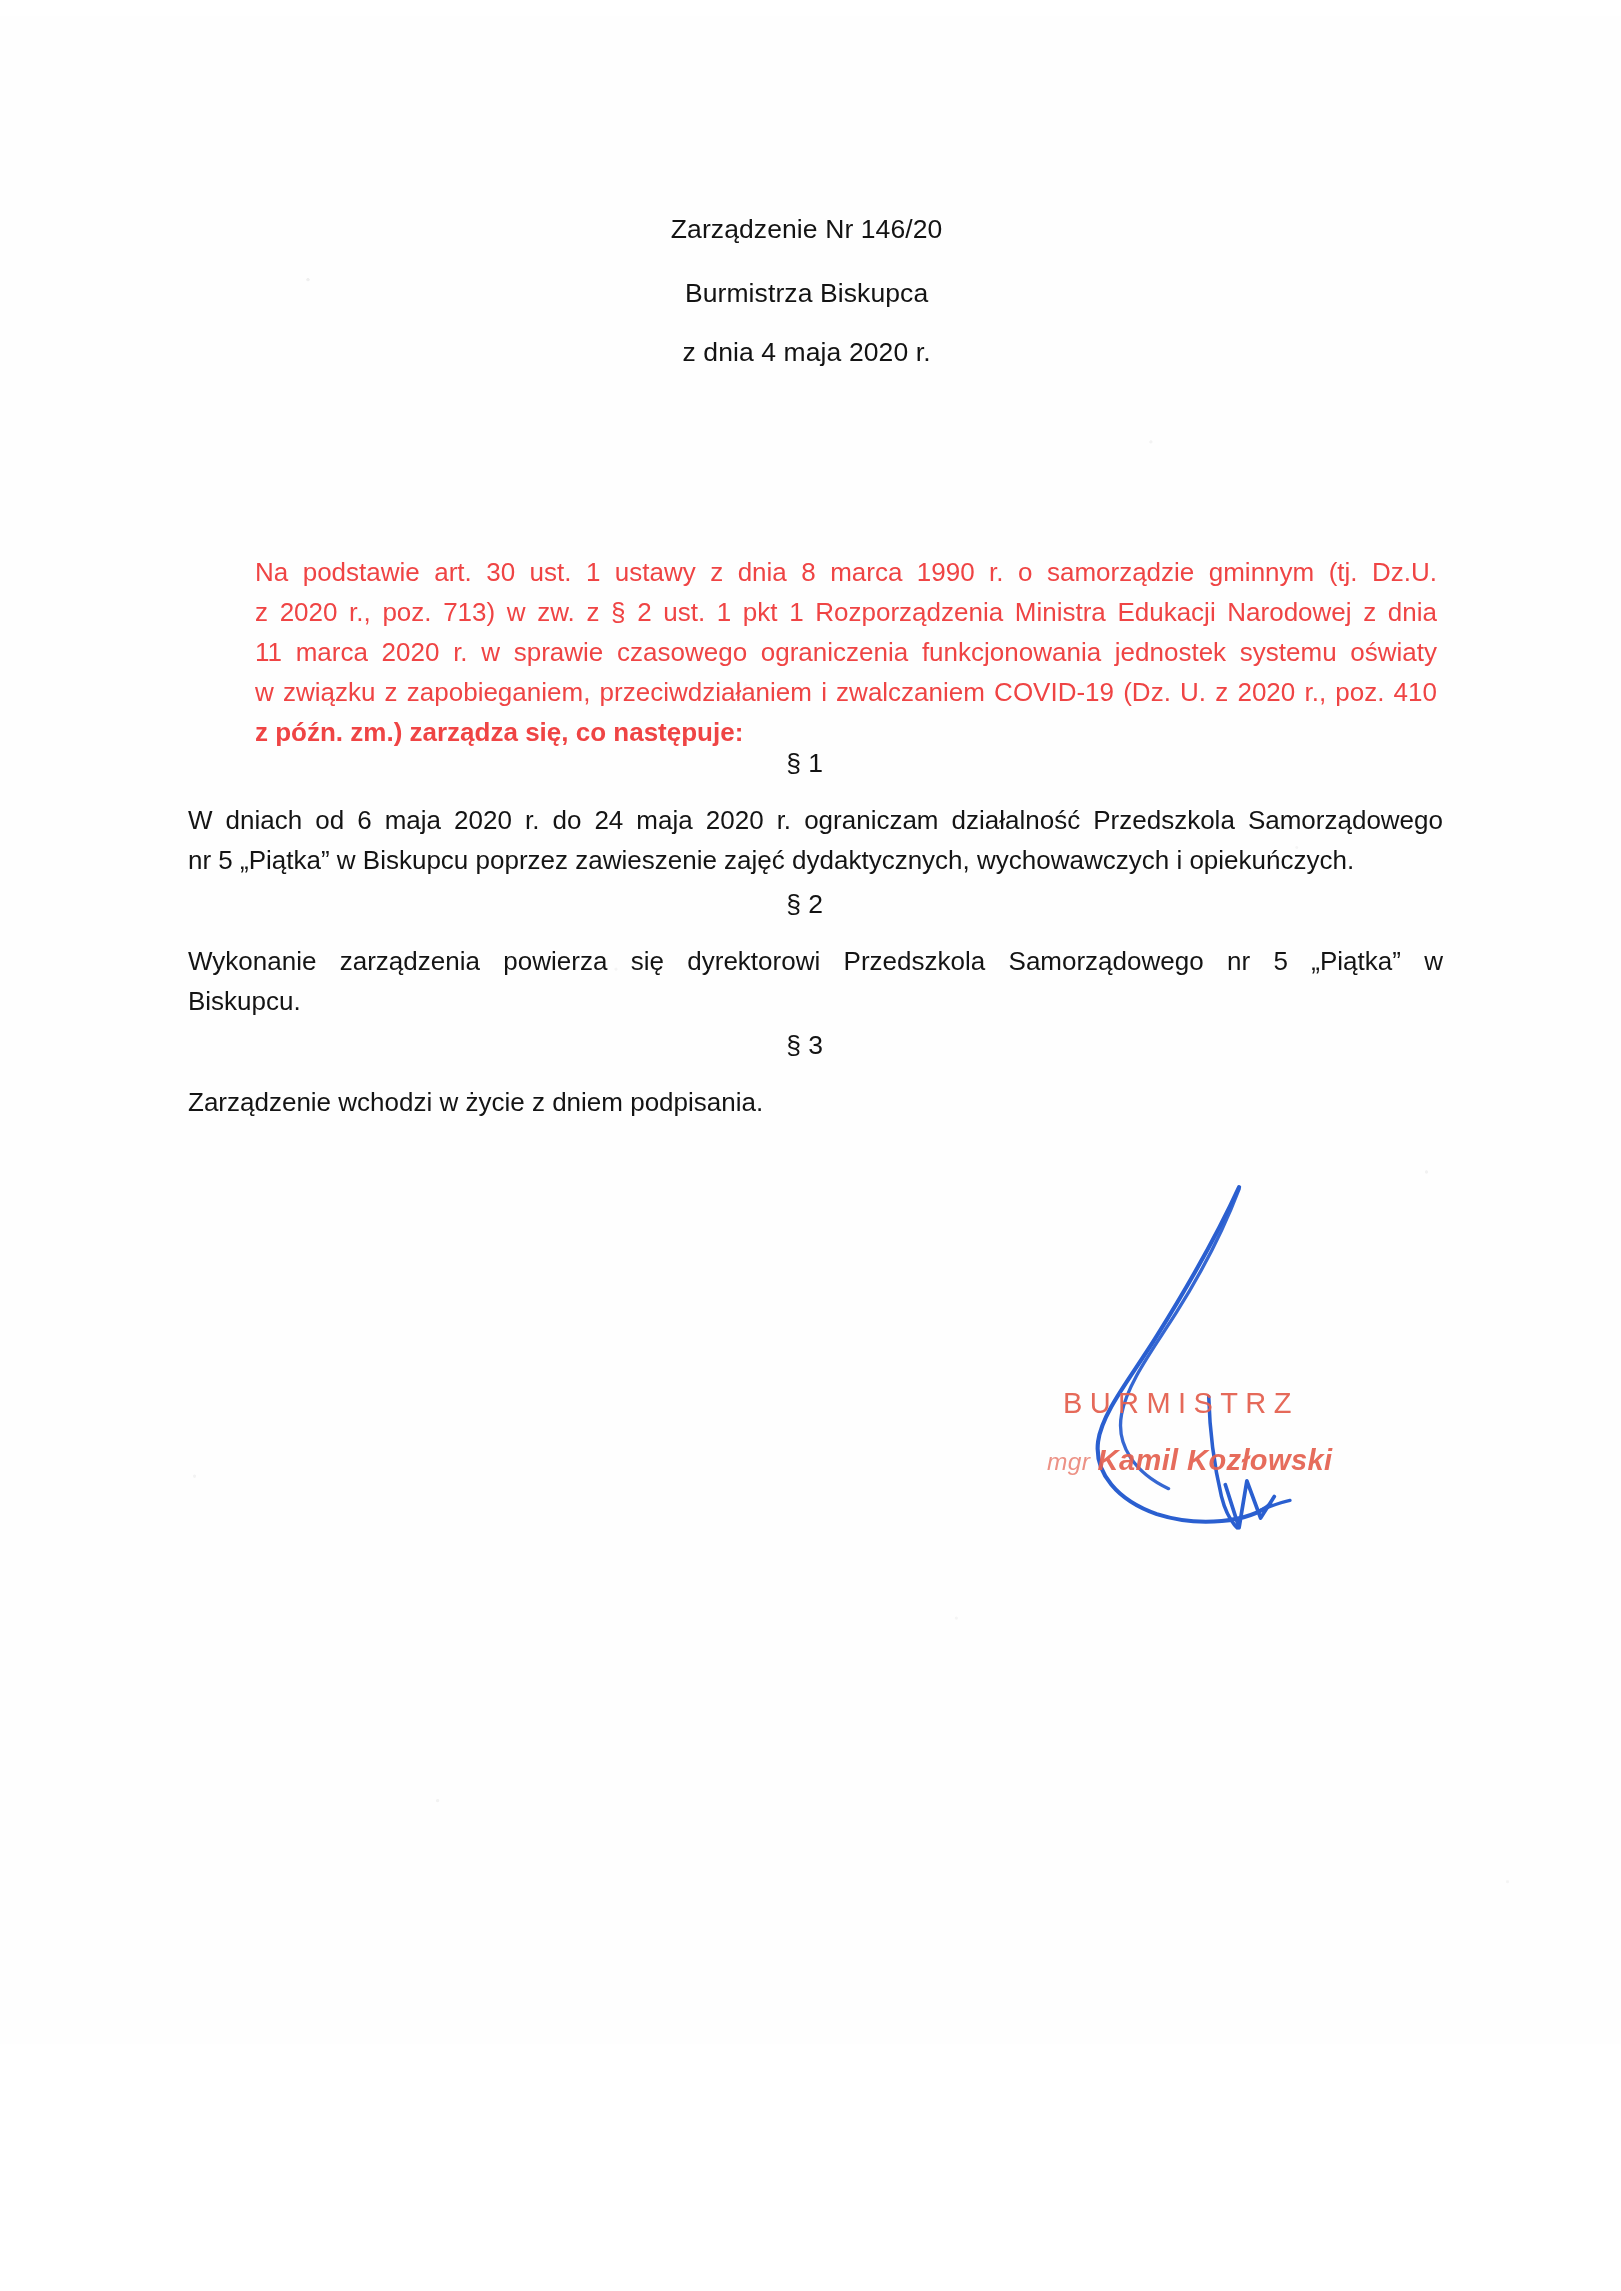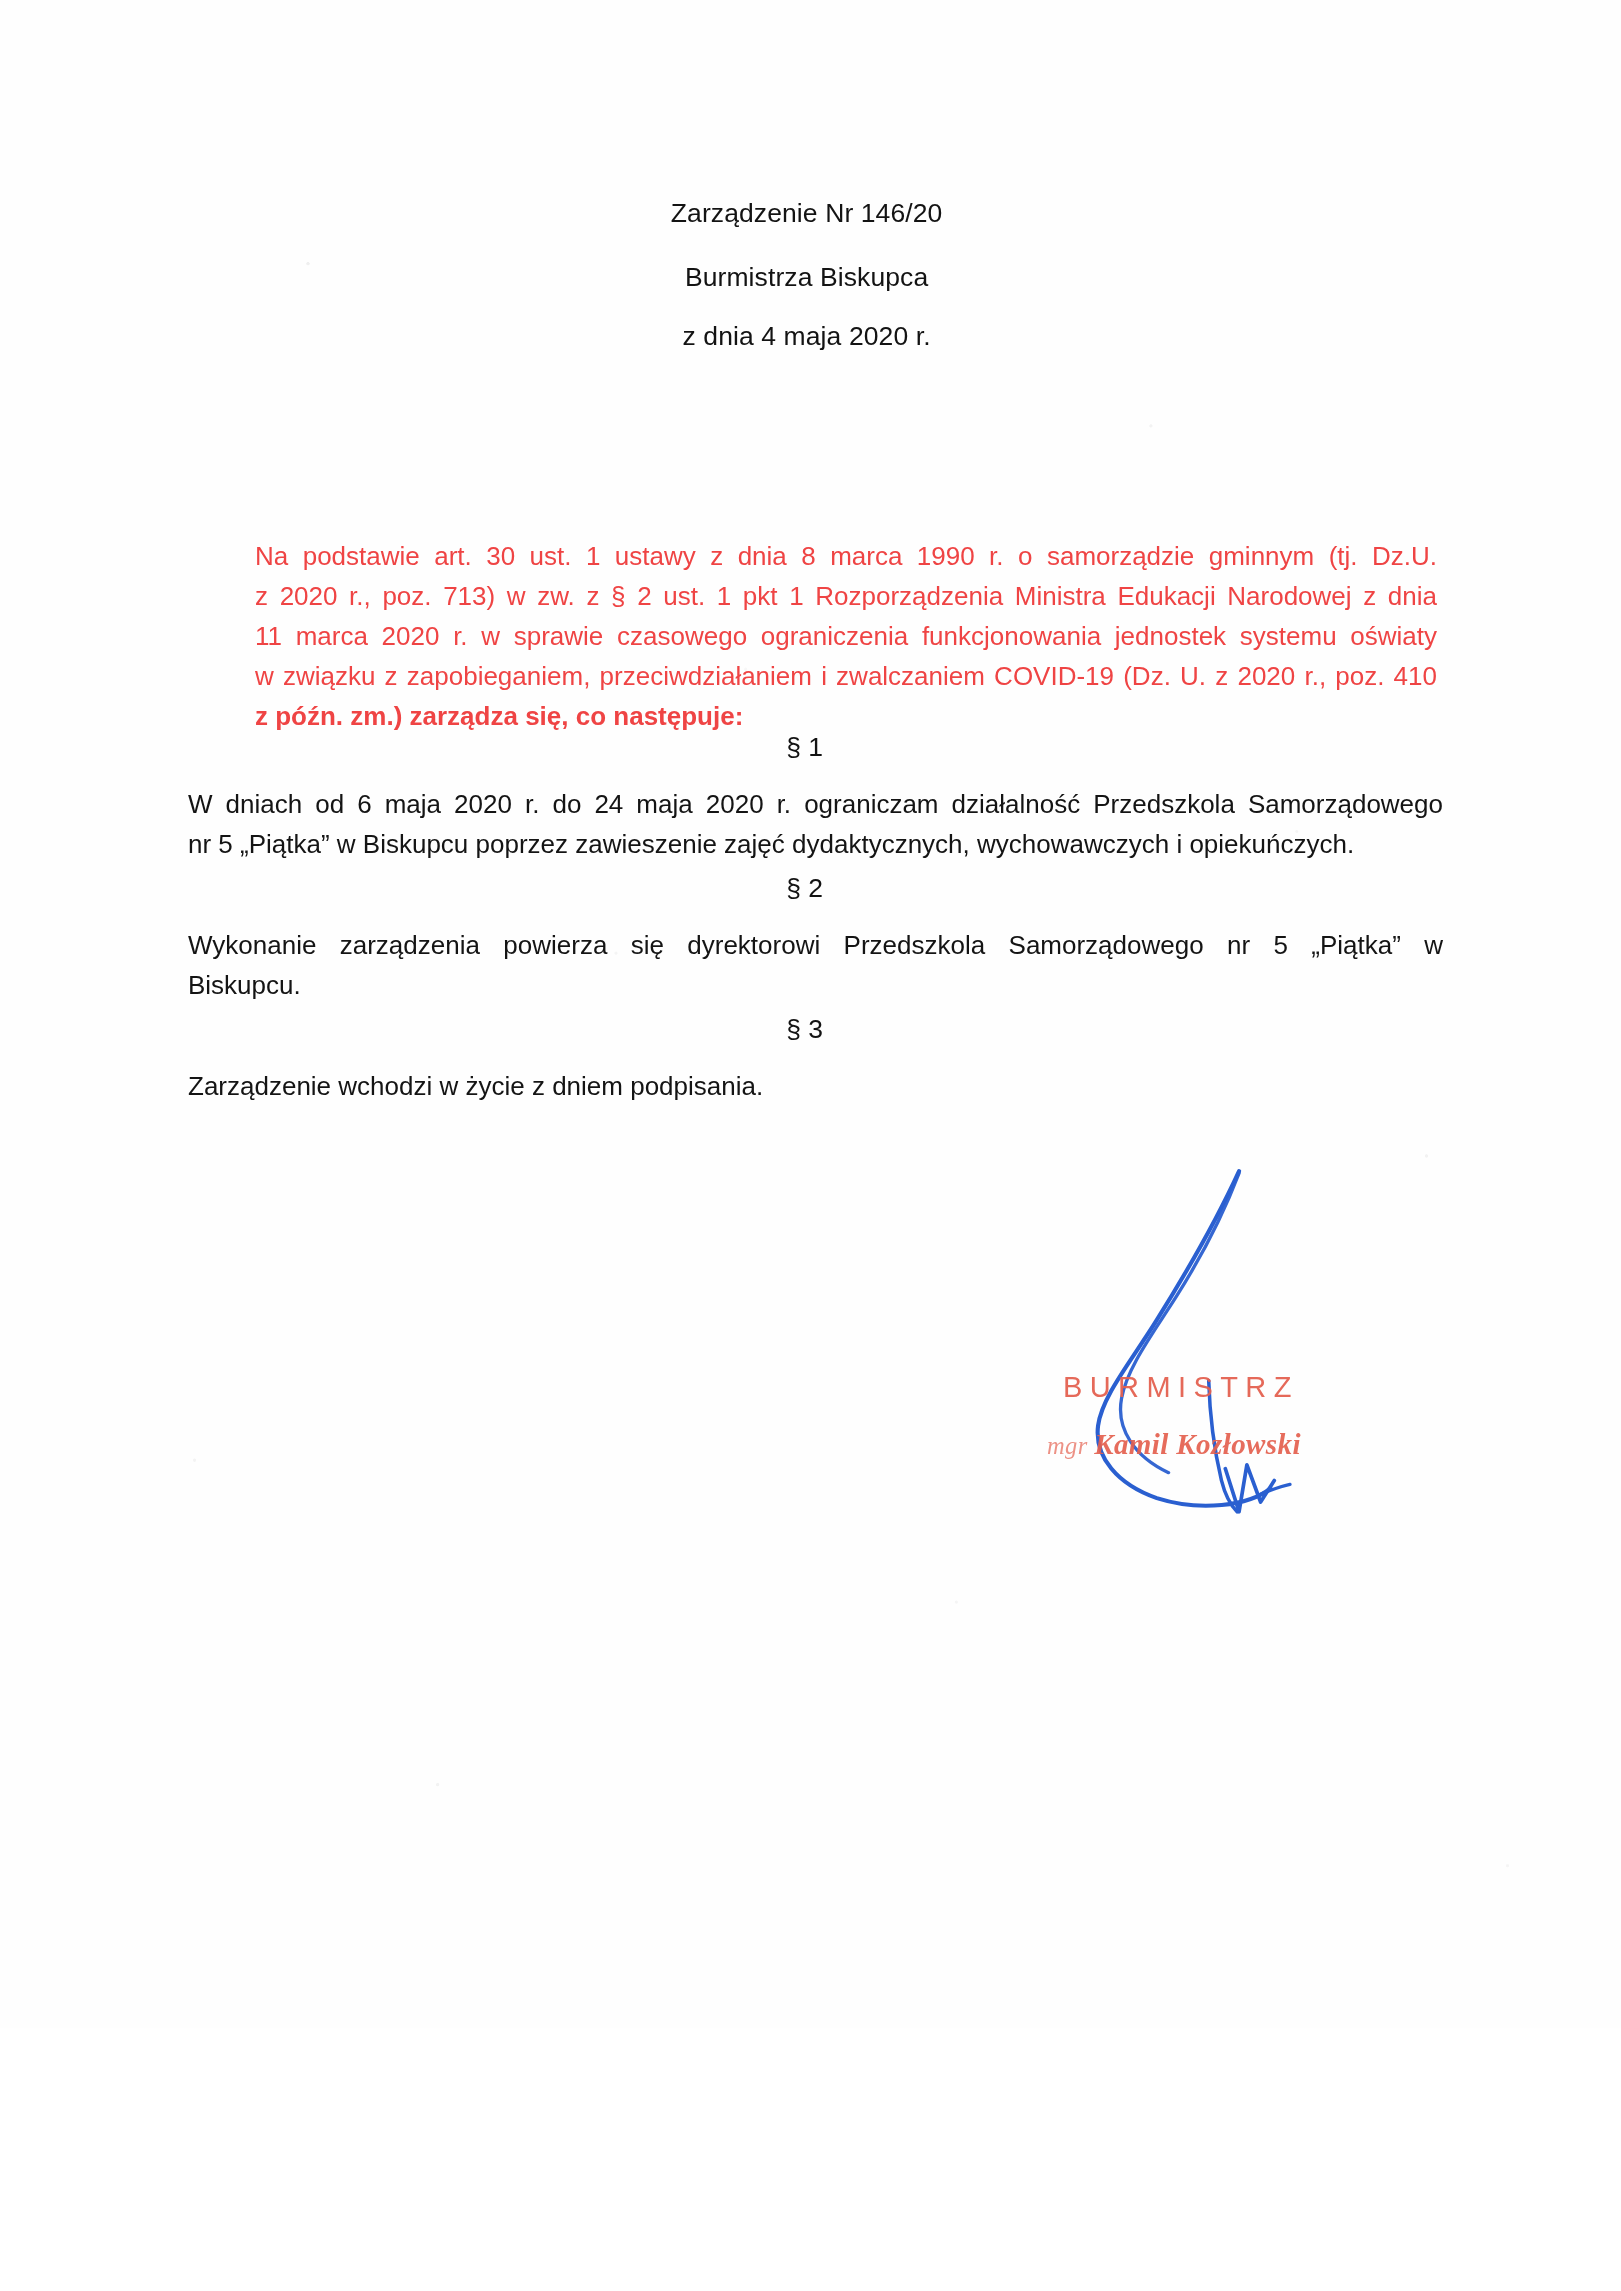--- a/index.html
+++ b/index.html
@@ -6,21 +6,21 @@
   html, body {
     margin: 0;
     padding: 0;
     background: #ffffff;
   }
 
   .page {
     position: relative;
     width: 1621px;
     height: 2028px;
-    margin: 0 auto;
+    margin: 16px auto;
     background: #fefefe;
     overflow: hidden;
     font-family: "Liberation Sans", sans-serif;
     color: #111111;
     -webkit-font-smoothing: antialiased;
   }
 
   
   .paper-noise {
     position: absolute;
@@ -148,21 +148,21 @@
     opacity: .94;
   }
   .stamp-name {
     position: absolute;
     left: 39px;
     top: 271px;
     font-size: 29px;
     font-style: italic;
     font-weight: 700;
     color: #e4604f;
-    font-family: Liberation Serif, serif;
+    font-family: Liberation Sans, sans-serif;
     letter-spacing: 0.4px;
     opacity: .92;
   }
   .stamp-name .pre {
     font-size: 24.5px;
     font-weight: 400;
     opacity: .75;
   }
 </style>
 </head>

